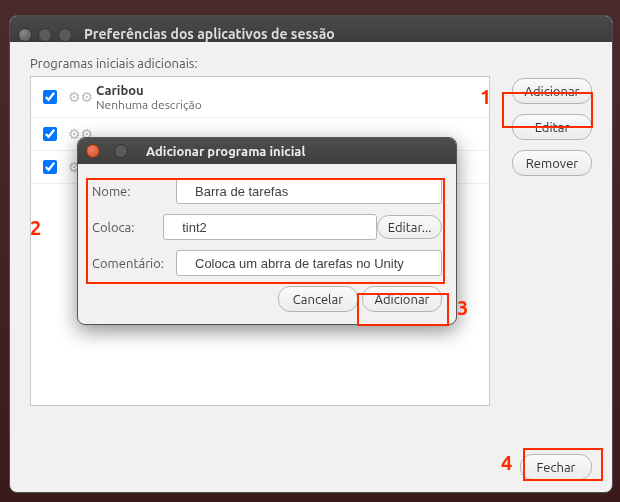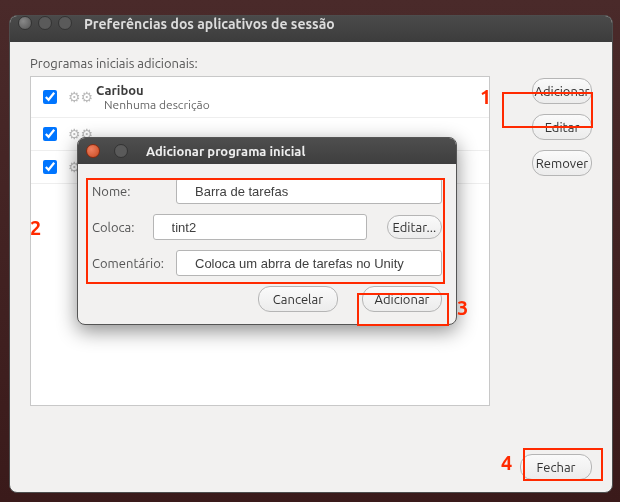--- a/index.html
+++ b/index.html
@@ -22,21 +22,21 @@
     width: 604px; height: 478px;
     background: #f2f1f0;
     border: 1px solid #4d4d4d;
     border-radius: 8px;
     overflow: hidden;
   }
   .outer-titlebar {
     height: 26px;
     background: linear-gradient(to bottom, #4a4a4a, #3c3c3c);
     display: flex;
-    align-items: flex-start;
+    align-items: flex-end;
     padding: 0 8px;
     gap: 6px;
   }
   .tb-btn {
     width: 14px; height: 14px;
     border-radius: 7px;
     background: #5a5a5a;
     border: 1px solid #333;
   }
   .tb-btn.close { background: radial-gradient(circle at 35% 35%, #888, #555); }
@@ -71,38 +71,37 @@
     border-bottom: 1px solid #eee;
   }
   .list-row input[type=checkbox] { width: 14px; height: 14px; }
   .gear-icon {
     width: 20px; height: 16px;
     color: #bbb;
     font-size: 14px;
     line-height: 16px;
   }
   .row-text .title { font-weight: bold; }
-  .row-text .descr { color: #666; font-size: 12px; margin-left: 8px; }
+  .row-text .descr { color: #666; font-size: 12px; }
 
   .right-buttons {
     position: absolute;
     top: 36px; right: 20px;
     display: flex; flex-direction: column; gap: 10px;
     width: 80px;
   }
   .btn {
     background: linear-gradient(to bottom, #fafafa, #ececec);
     border: 1px solid #b5b5b5;
     border-radius: 12px;
     padding: 5px 0;
     text-align: center;
     font-size: 13px;
     color: #333;
     cursor: pointer;
-    margin-left: 20px;
   }
 
   .footer {
     position: absolute;
     right: 20px; bottom: 12px;
   }
   .footer .btn { width: 72px; }
 
   
   .dialog {

